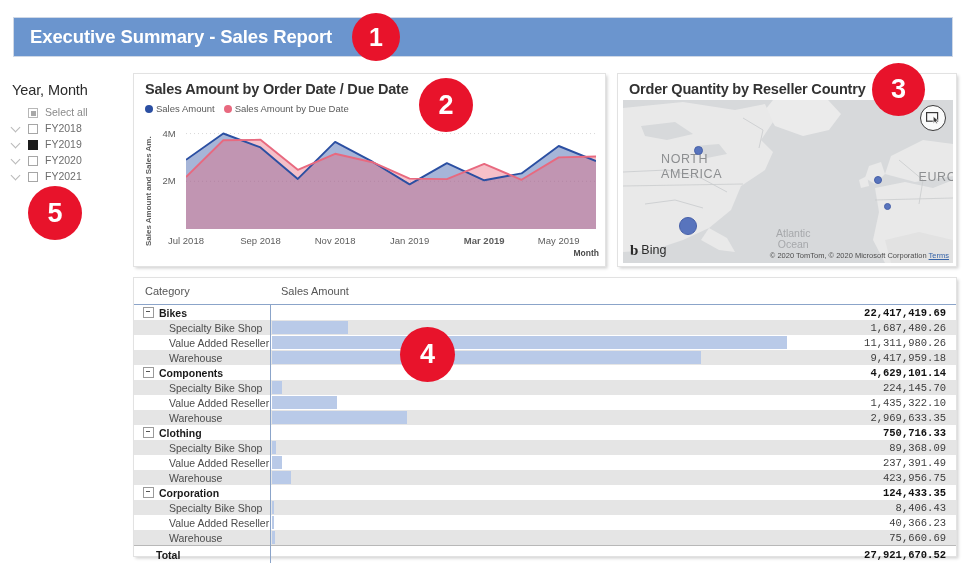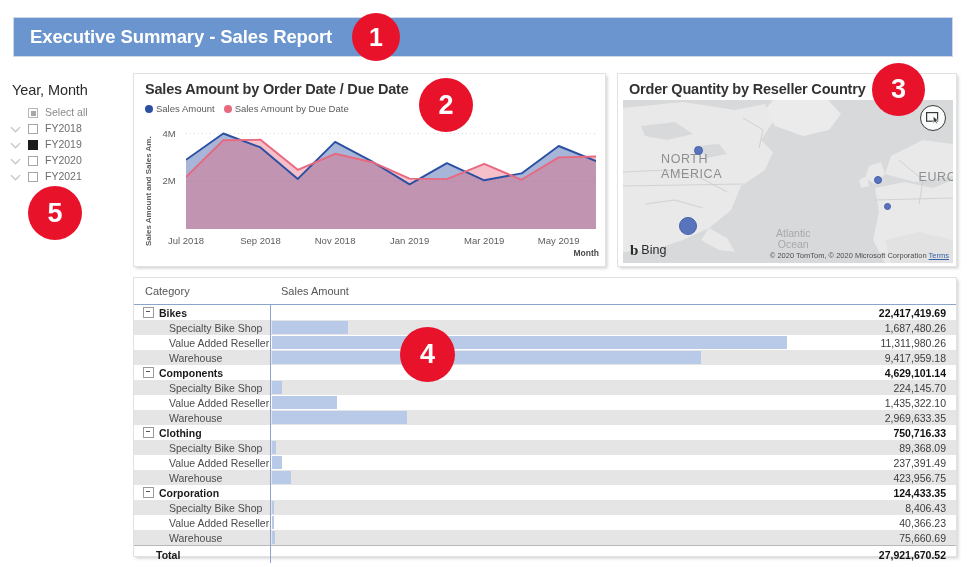--- a/index.html
+++ b/index.html
@@ -346,20 +346,21 @@
     background: #b9cae8;
   }
   .cell-num {
     font-size: 10.5px;
     color: #3c3c3c;
     text-align: right;
     padding-right: 10px !important;
     height: 15px;
     vertical-align: middle;
     white-space: nowrap;
+    font-family: Liberation Mono, monospace;
   }
   .cell-num.bold { font-weight: bold; color: #111111; }
   #matrix tr.total-row { border-top: 1px solid #b8b8b8; }
   #matrix tr.total-row .cell-num { height: 17px; }
 </style>
 </head>
 <body>
 
 <div id="header-bar">
   <div id="header-title">Executive Summary - Sales Report</div>
@@ -429,21 +430,21 @@
         <polyline points="0.0,35.8 37.3,9.5 74.5,23.4 111.8,54.9 149.1,17.9 186.4,37.7 223.6,60.4 260.9,39.1 298.2,56.3 335.5,49.4 372.7,22.0 410.0,37.0" fill="none" stroke="#2b4fa2" stroke-width="1.9" stroke-linejoin="round"></polyline>
         <polyline points="0.0,53.0 37.3,16.2 74.5,15.8 111.8,45.8 149.1,29.8 186.4,38.2 223.6,54.6 260.9,55.1 298.2,39.9 335.5,55.8 372.7,33.4 410.0,32.5" fill="none" stroke="#e8697f" stroke-width="1.9" stroke-linejoin="round"></polyline>
       </svg>
     <div id="chart-axes">
         <div class="ytick" style="top: 57.2727px;">2M</div>
         <div class="ytick" style="top: 9.54545px;">4M</div>
         <div class="xtick" style="left: 44px;">Jul 2018</div>
         <div class="xtick" style="left: 118.545px;">Sep 2018</div>
         <div class="xtick" style="left: 193.091px;">Nov 2018</div>
         <div class="xtick" style="left: 267.636px;">Jan 2019</div>
-        <div class="xtick" style="left: 342.182px;">Mar 2019</div>
+        <div class="xtick" style="left: 342.182px; font-weight: bold;">Mar 2019</div>
         <div class="xtick" style="left: 416.727px;">May 2019</div>
       </div>
     <div id="x-axis-title">Month</div>
   </div>
 </div>
 
 <div class="card" id="map-card">
   <div class="card-title">Order Quantity by Reseller Country</div>
 
   <div id="map-canvas">

